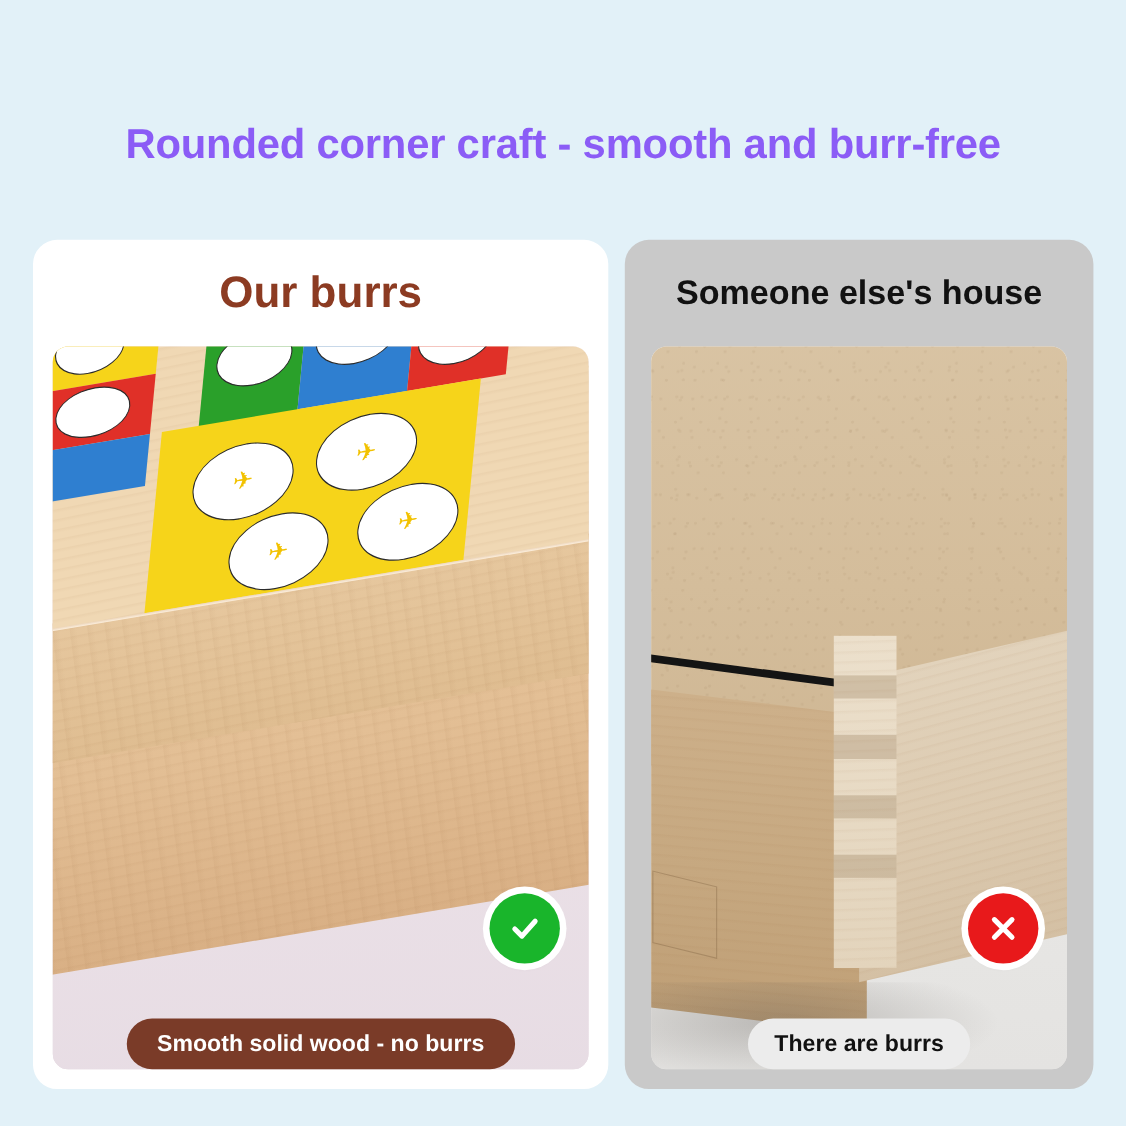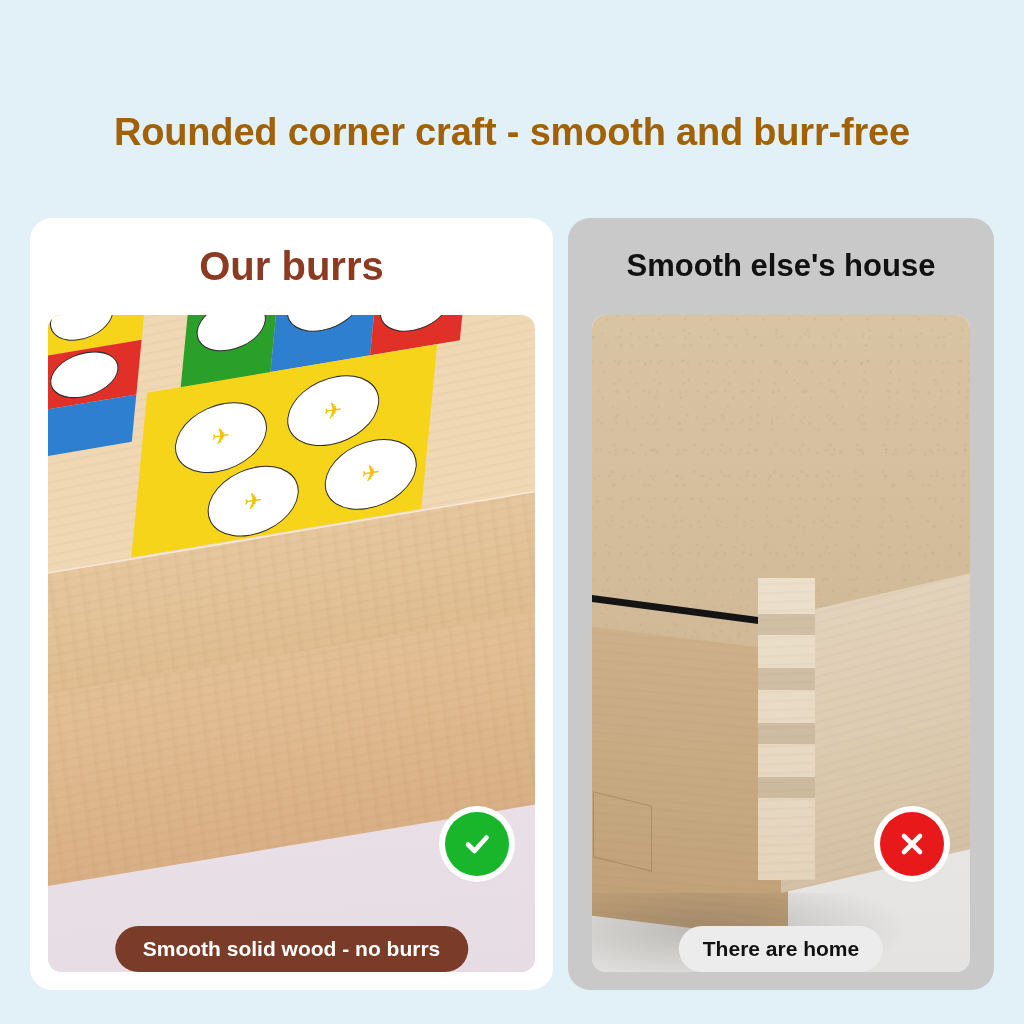--- a/index.html
+++ b/index.html
@@ -8,21 +8,21 @@
     background:#e2f1f8;
     font-family:"Liberation Sans",sans-serif;
     position:relative;
   }
   .stage{position:absolute;inset:0;}
 
   
   .title{
     position:absolute;left:0;right:0;top:110px;
     text-align:center;
-    color:#a16207;
+    color:#8b5cf6;
     font-weight:bold;
     font-size:38px;
     line-height:1.17;
     letter-spacing:-0.2px;
     padding:0 110px;
     box-sizing:border-box;
   }
 
   
   .card{
@@ -287,21 +287,21 @@
     </div>
 
     <div class="pill pill-left">
       <span>Smooth solid wood - no burrs</span>
     </div>
   </div>
 
   <div class="card card-right">
 
     <div class="card-head">
-      <span class="head-right">Smooth else's house</span>
+      <span class="head-right">Someone else's house</span>
     </div>
 
     <div class="photo photo-right">
       <div class="rp-bg"></div>
 
       <div class="rp-top">
         <div class="rp-speckle"></div>
       </div>
       <div class="rp-gap"></div>
       <div class="rp-gap2"></div>
@@ -325,17 +325,17 @@
       <div class="rp-shadow"></div>
 
       <div class="badge badge-no">
         <svg width="34" height="34" viewBox="0 0 34 34" aria-hidden="true">
           <path d="M9 9 L25 25 M25 9 L9 25" fill="none" stroke="#ffffff" stroke-width="4.6" stroke-linecap="round"></path>
         </svg>
       </div>
     </div>
 
     <div class="pill pill-right">
-      <span>There are home</span>
+      <span>There are burrs</span>
     </div>
   </div>
 
 </div>
 
 </body></html>

